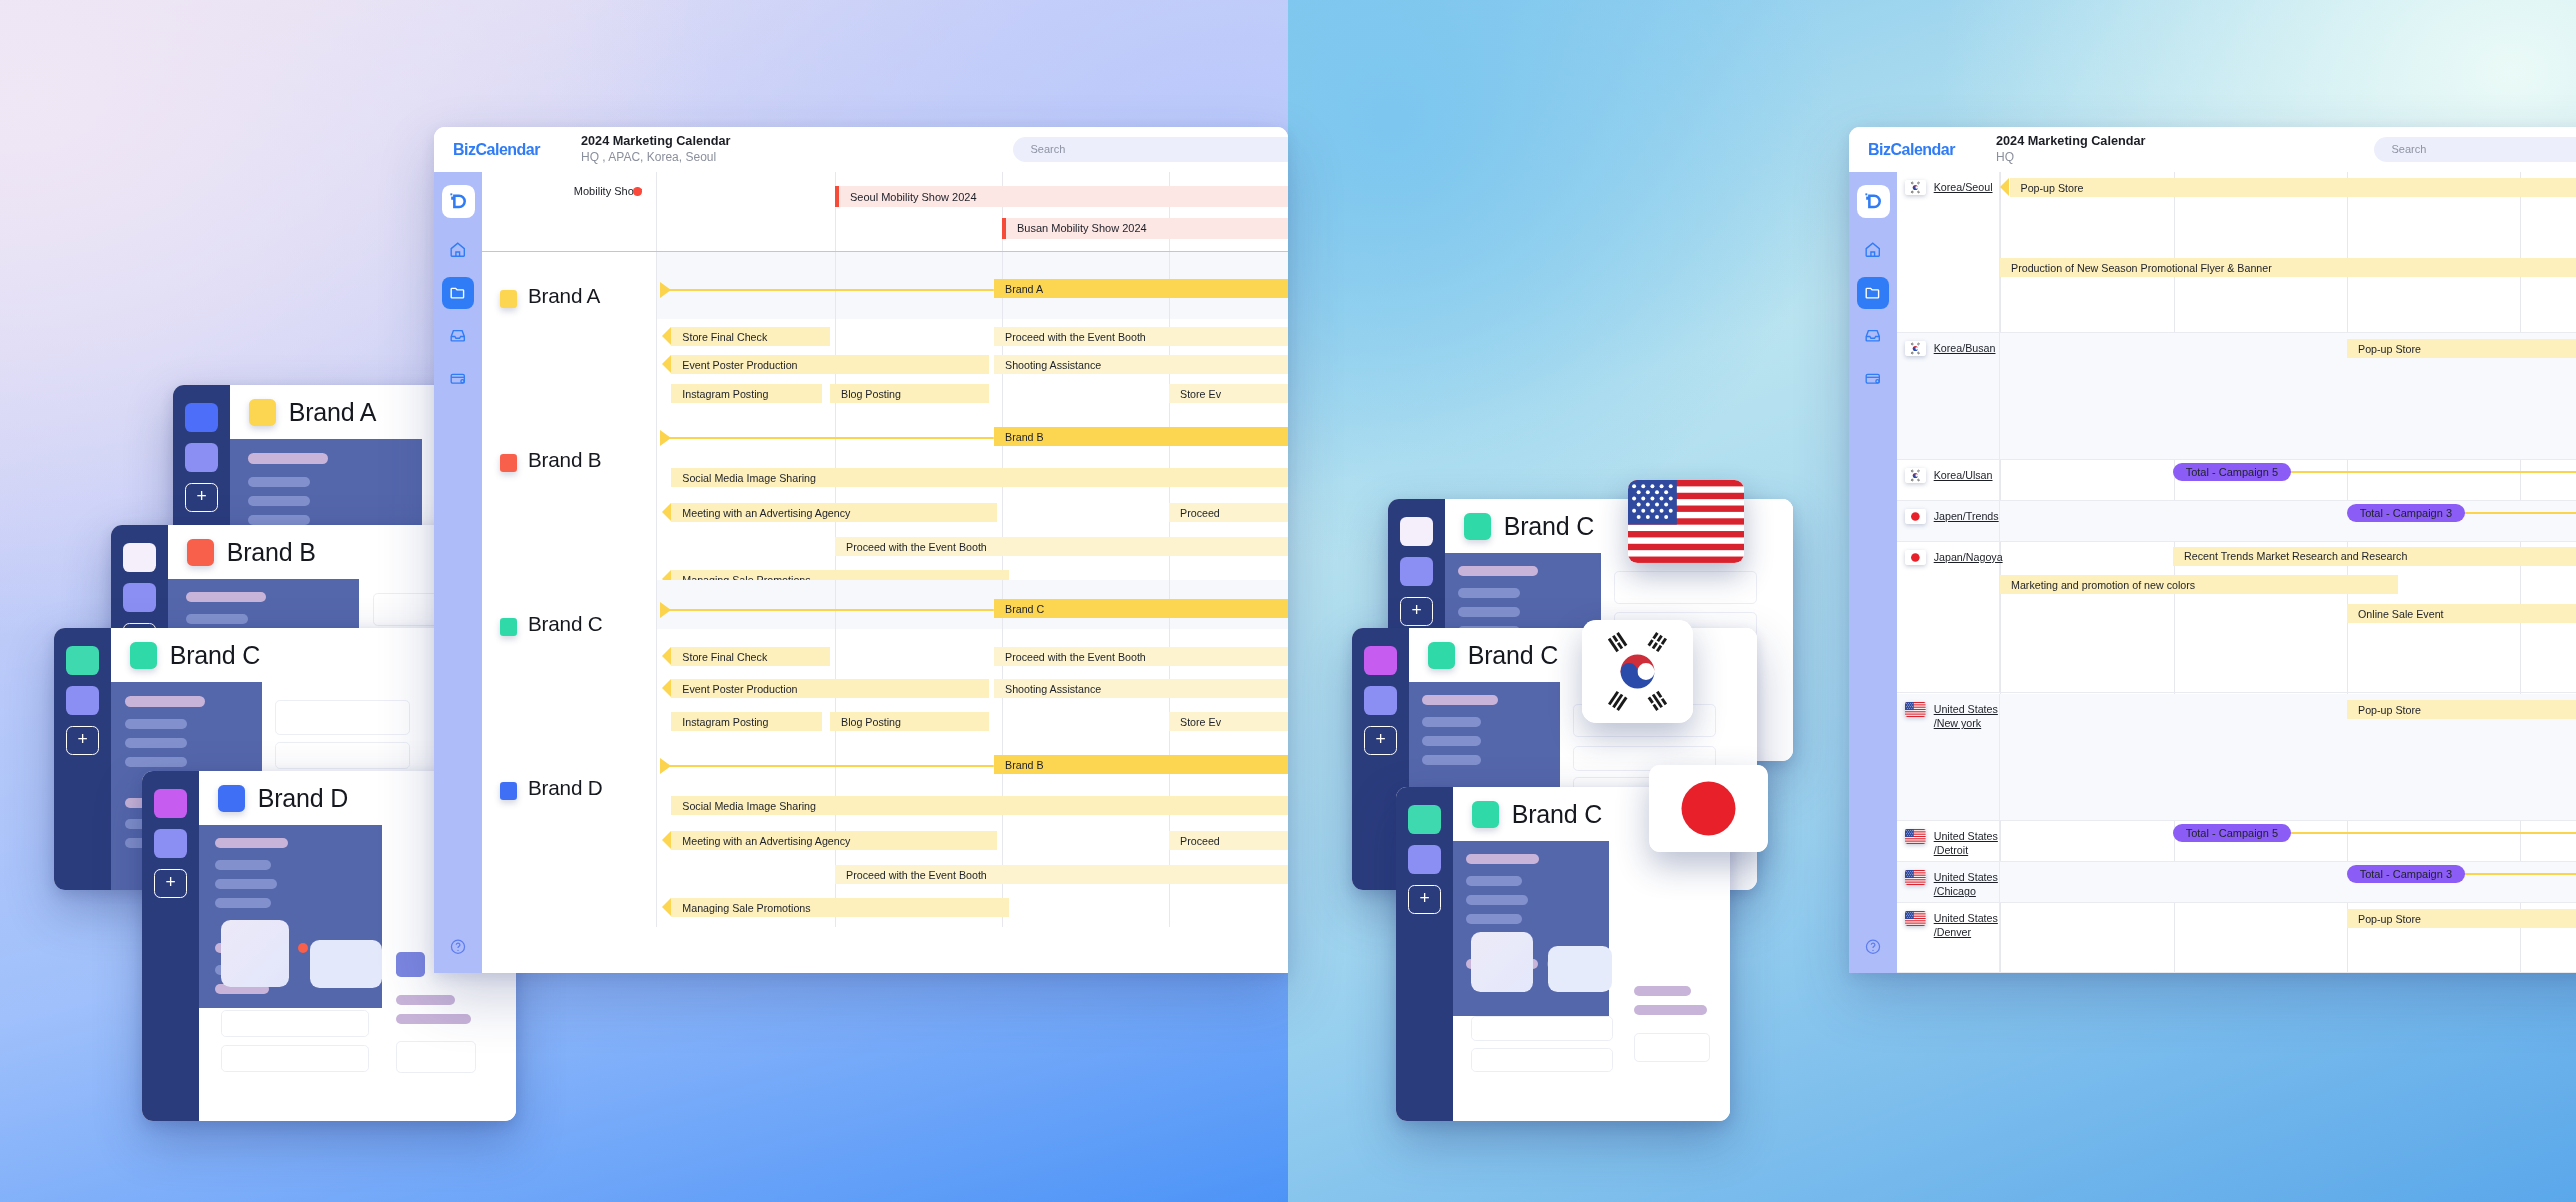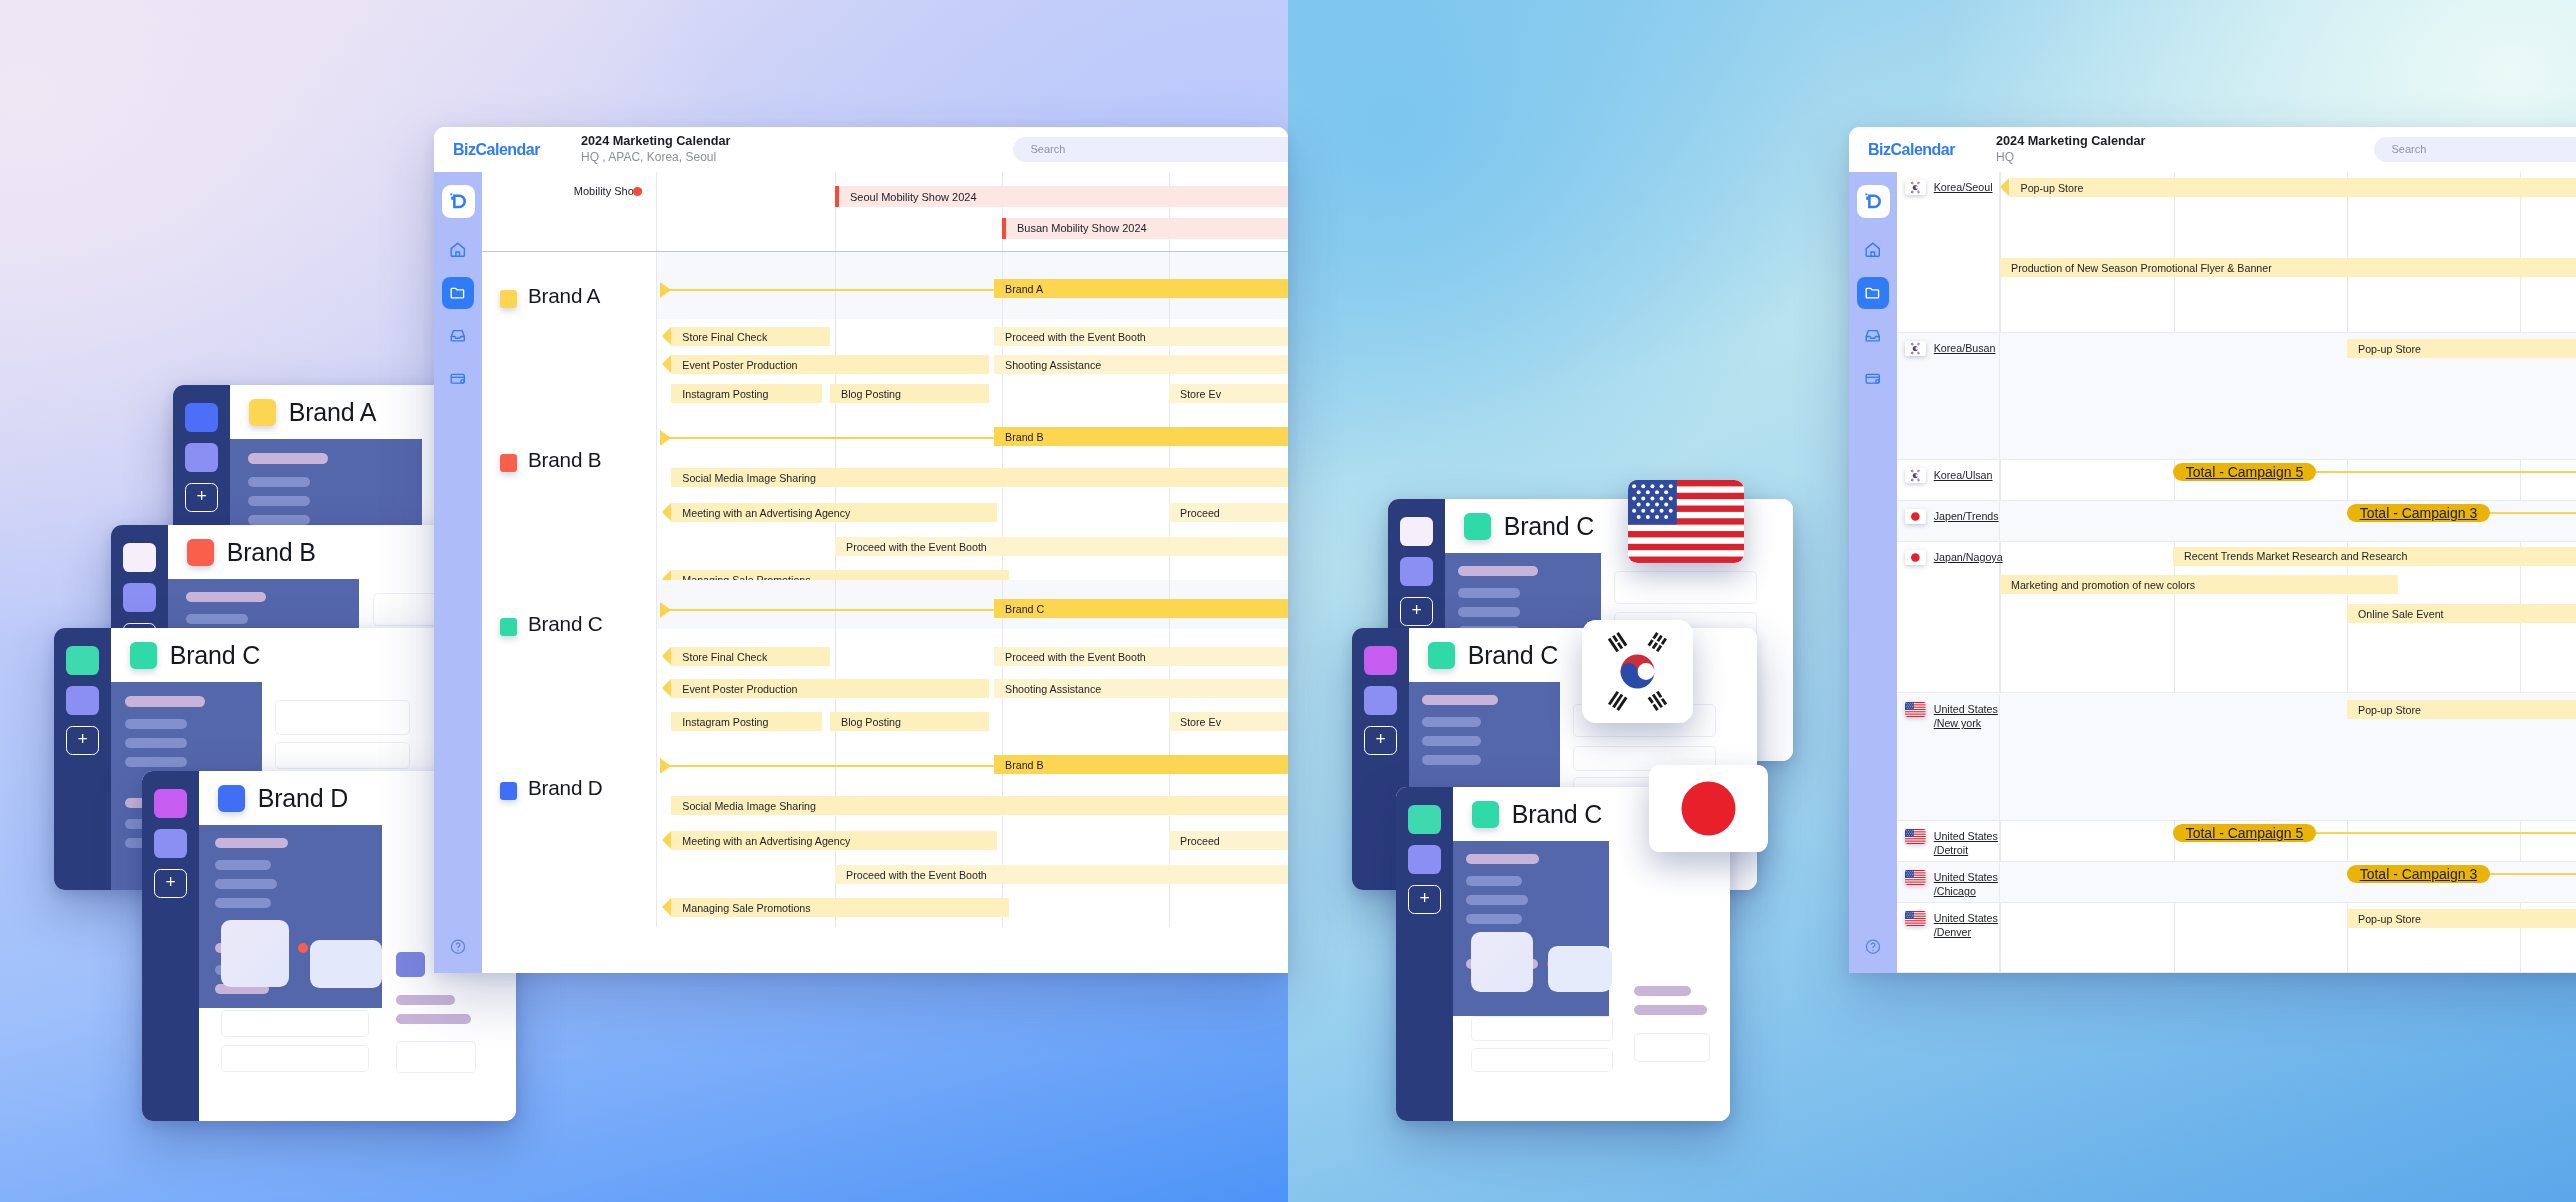--- a/index.html
+++ b/index.html
@@ -118,23 +118,23 @@
   
   .cgrid { flex: 1; position: relative; background: #fff; }
   .crow { position: absolute; left: 0; right: 0; display: flex; border-bottom: 0.8px solid #e9ebf1; }
   .crow.alt { background: #f7f9fd; }
   .cname { width: 103px; flex: none; border-right: 0.8px solid #e9ebf1;
            display: flex; align-items: flex-start; gap: 8px; padding: 8px 0 0 8px; }
   .flag { width: 20.7px; height: 15px; border-radius: 2.4px; flex: none; overflow: hidden;
           box-shadow: 0 1.6px 4px rgba(40,50,100,.25); background: #fff; position: relative; }
   .cname-t { font-size: 10.7px; color: #1c1f26; line-height: 1.35; text-decoration: underline; }
   .ctracks { flex: 1; position: relative; }
-  .pill { position: absolute; height: 18.3px; border-radius: 9.5px; background: #eab308;
-          display: flex; align-items: center; padding: 0 12.7px; font-size: 14px;
-          color: #20232b; white-space: nowrap; text-decoration: underline; }
+  .pill { position: absolute; height: 18.3px; border-radius: 9.5px; background: #8b5cf6;
+          display: flex; align-items: center; padding: 0 12.7px; font-size: 11px;
+          color: #20232b; white-space: nowrap; }
   .pill-tail { position: absolute; height: 2.4px; background: #fbd34d; }
 </style>
 </head>
 <body>
 
 <div class="bg">
   <div class="bg-left"></div>
   <div class="bg-right"></div>
 </div>
 

